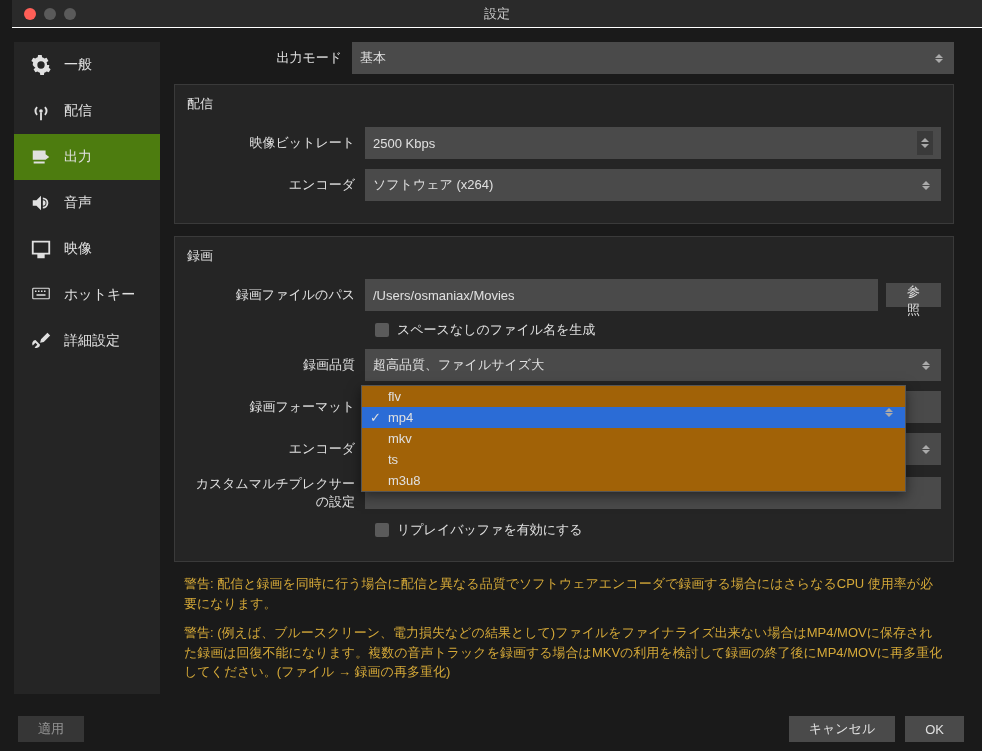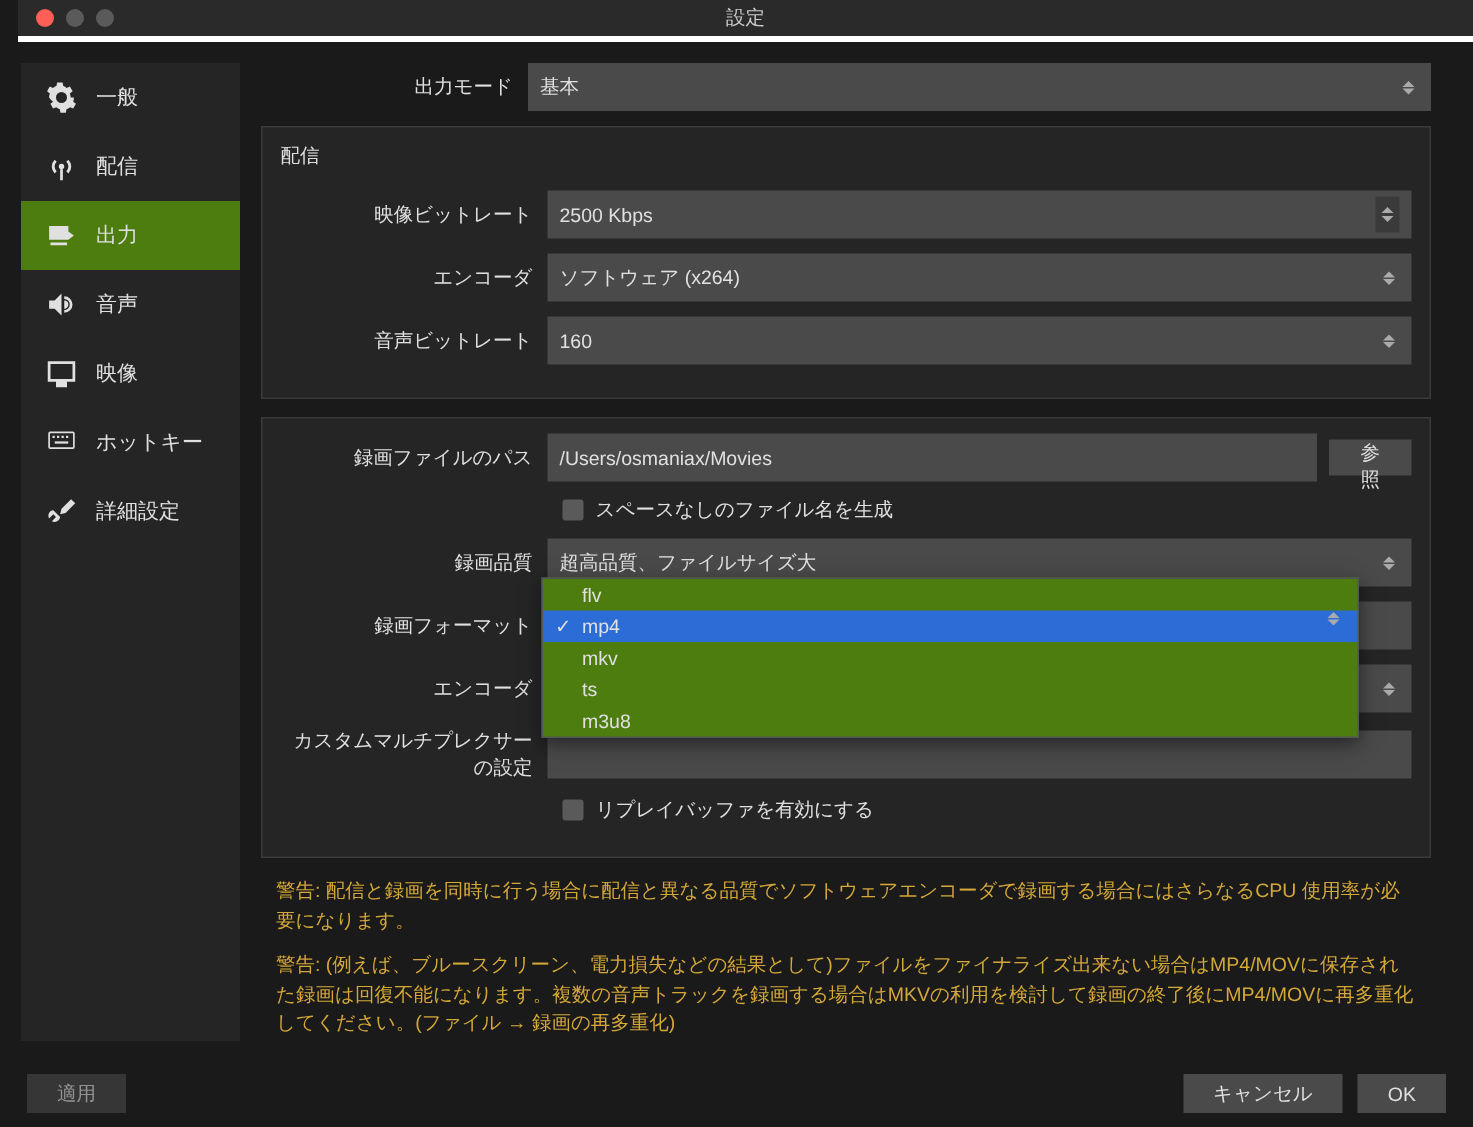--- a/index.html
+++ b/index.html
@@ -1,18 +1,18 @@
 <!DOCTYPE html>
 <html><head>
 <meta charset="utf-8">
 <style>
 * { margin: 0; padding: 0; box-sizing: border-box; font-family: -apple-system, "Hiragino Sans", sans-serif; }
 body { background: #1a1a1a; width: 982px; height: 751px; overflow: hidden; color: #e0e0e0; font-size: 13px; }
 
-.titlebar { height: 28px; background: #2a2a2a; display: flex; align-items: center; position: relative; border-bottom: 4px solid #ffffff; margin-left: 12px; }
+.titlebar { height: 28px; background: #2a2a2a; display: flex; align-items: center; position: relative; border-bottom: 1px solid #ffffff; margin-left: 12px; }
 .traffic-lights { display: flex; gap: 8px; padding-left: 12px; }
 .tl { width: 12px; height: 12px; border-radius: 50%; }
 .tl-red { background: #ff5f57; }
 .tl-yellow { background: #5a5a5a; }
 .tl-green { background: #5a5a5a; }
 .title { position: absolute; left: 50%; transform: translateX(-50%); color: #ccc; font-size: 13px; }
 
 .main { display: flex; height: 680px; padding: 14px; gap: 0; justify-content: center; }
 
 .sidebar { width: 146px; background: #252525; display: flex; flex-direction: column; }
@@ -38,21 +38,21 @@
 .spinner-arrows { width: 16px; height: 24px; background: #3a3a3a; display: flex; flex-direction: column; justify-content: center; align-items: center; gap: 2px; }
 
 .checkbox-row { display: flex; align-items: center; gap: 8px; padding-left: 188px; margin-bottom: 10px; }
 .checkbox { width: 14px; height: 14px; background: #5a5a5a; border-radius: 2px; }
 
 .section { border: 1px solid #3a3a3a; padding: 10px 12px 12px 12px; margin-bottom: 12px; background: #252525; }
 .section-title { color: #e0e0e0; font-size: 13px; margin-bottom: 14px; }
 
 .browse-btn { background: #4a4a4a; color: #e0e0e0; border: none; height: 24px; padding: 0 16px; font-size: 13px; cursor: pointer; }
 
-.dropdown { position: absolute; background: #4d7c0f; border: 1px solid #555; z-index: 100; left: 361px; top: 385px; width: 545px; box-shadow: 0 4px 12px rgba(0,0,0,0.5); }
+.dropdown { position: absolute; background: #a16207; border: 1px solid #555; z-index: 100; left: 361px; top: 385px; width: 545px; box-shadow: 0 4px 12px rgba(0,0,0,0.5); }
 .dropdown-item { padding: 3px 26px; color: #e0e0e0; font-size: 13px; cursor: pointer; position: relative; }
 .dropdown-item.selected { background: #2b6cd6; }
 .dropdown-item.selected::before { content: "✓"; position: absolute; left: 8px; }
 .dd-arrows { position: absolute; right: 6px; top: 22px; width: 14px; display: flex; flex-direction: column; gap: 1px; }
 
 .warning { color: #d4a838; font-size: 13px; line-height: 1.5; margin-top: 10px; padding: 0 10px; }
 
 .footer { display: flex; justify-content: space-between; padding: 8px 18px; }
 .footer-right { display: flex; gap: 10px; align-items: center; }
 .btn { background: #4a4a4a; color: #e0e0e0; border: none; height: 26px; padding: 0 20px; font-size: 13px; cursor: pointer; }
@@ -173,36 +173,25 @@
           <div class="select">
             <span>ソフトウェア (x264)</span>
             <span class="select-arrows">
                 <span class="sa-up"></span>
                 <span class="sa-down"></span>
               </span>
           </div>
         </div>
       </div>
 
-      <div class="row">
-        <div class="label">音声ビットレート</div>
-        <div class="field">
-          <div class="select">
-            <span>160</span>
-            <span class="select-arrows">
-                <span class="sa-up"></span>
-                <span class="sa-down"></span>
-              </span>
-          </div>
-        </div>
-      </div>
 
     </div>
 
     <div class="section">
+      <div class="section-title">録画</div>
 
       <div class="row">
         <div class="label">録画ファイルのパス</div>
         <div class="field">
           <div class="input">
             <span>/Users/osmaniax/Movies</span>
           </div>
           <button class="browse-btn">参照</button>
         </div>
       </div>

